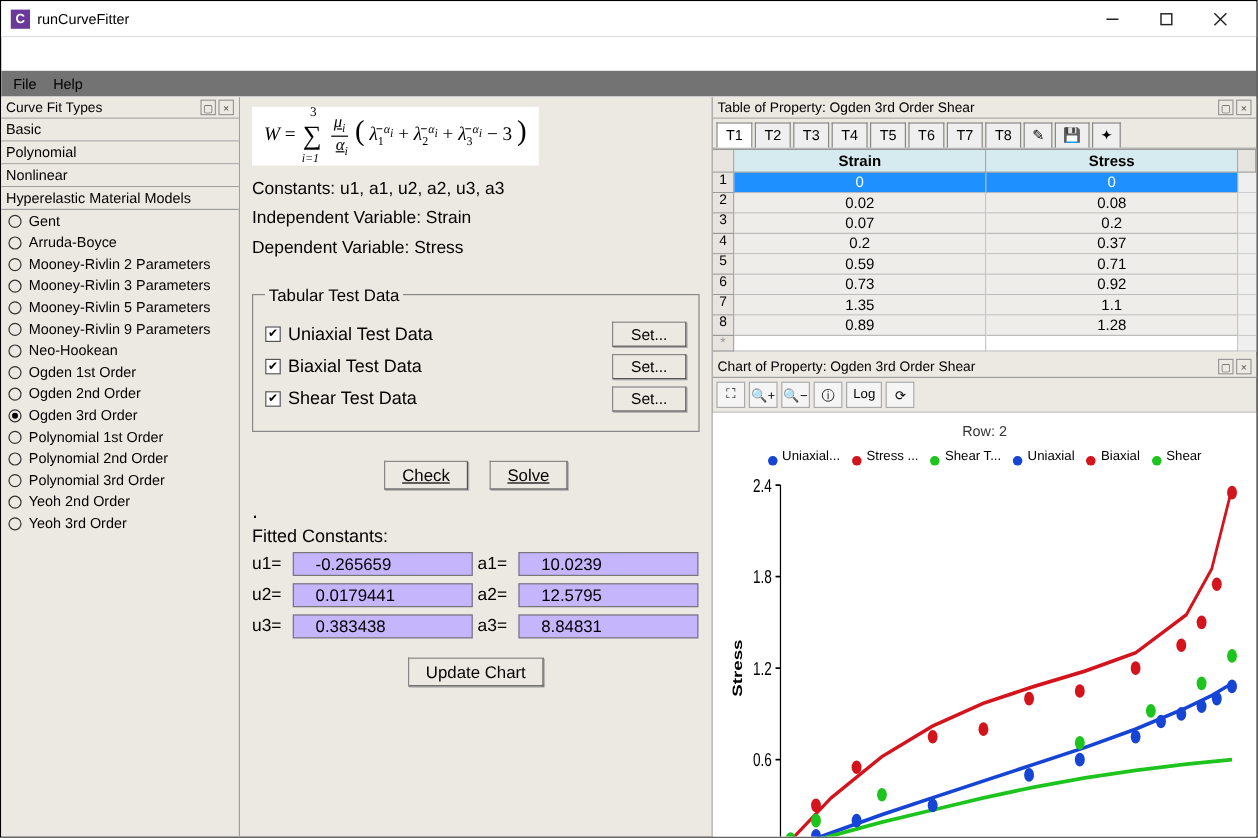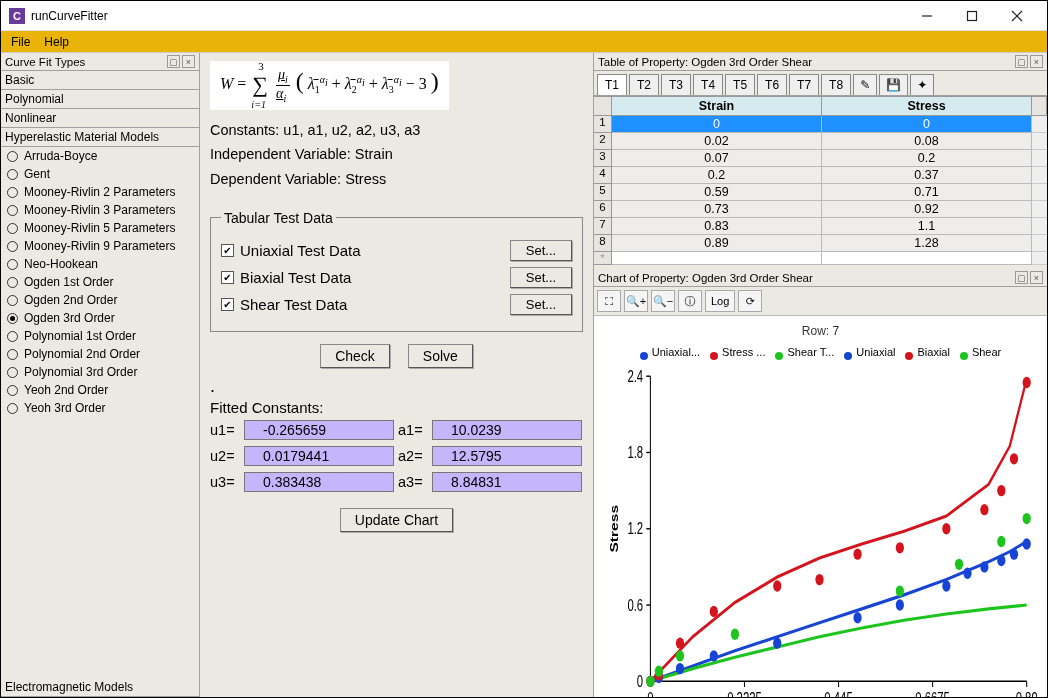--- a/index.html
+++ b/index.html
@@ -7,21 +7,21 @@
 
   
   .titlebar { height: 30px; background: #fff; display: flex; align-items: center; padding: 0 8px; border-bottom: 1px solid #e0e0e0; }
   .app-icon { width: 16px; height: 16px; background: #6a3a9a; color: #fff; font-weight: bold; font-size: 11px; display: flex; align-items: center; justify-content: center; margin-right: 6px; }
   .titlebar .title { flex: 1; font-size: 12px; }
   .win-btns { display: flex; gap: 0; }
   .win-btn { width: 45px; height: 28px; display: flex; align-items: center; justify-content: center; font-size: 14px; }
   .win-btn svg { stroke: #222; fill: none; }
 
   
-  .menubar { height: 22px; display: flex; align-items: center; padding: 0 4px; gap: 2px; background: #eab308; border-bottom: 1px solid #ccc; }
+  .menubar { height: 22px; display: flex; align-items: center; padding: 0 4px; gap: 2px; background: #737373; border-bottom: 1px solid #ccc; margin-top: 28px; }
   .menubar .item { padding: 2px 6px; font-size: 12px; }
 
   
   .workspace { display: flex; height: calc(698px - 30px - 22px - 2px); }
 
   
   .sidebar { width: 199px; border-right: 1px solid #a0a0a0; background: #ece9e2; display: flex; flex-direction: column; }
   .panel-header { height: 18px; display: flex; align-items: center; padding: 0 4px; border-bottom: 1px solid #a0a0a0; background: #ece9e2; font-size: 11.5px; }
   .panel-header .ph-title { flex: 1; }
   .panel-header .ph-icons { display: flex; gap: 2px; }
@@ -31,34 +31,34 @@
   .acc-hdr { border-bottom: 1px solid #a0a0a0; background: #ece9e2; padding: 2px 4px; font-size: 12px; }
   .acc-hdr.bottom { margin-top: auto; }
   .tree { flex: 1; overflow: auto; }
   .tree-item { display: flex; align-items: center; padding: 2px 6px; gap: 6px; font-size: 12px; }
   .radio { width: 11px; height: 11px; border: 1px solid #333; border-radius: 50%; display: flex; align-items: center; justify-content: center; }
   .radio.sel::after { content: ""; width: 5px; height: 5px; background: #000; border-radius: 50%; }
 
   
   .center { flex: 1; background: #ece9e2; border-right: 1px solid #a0a0a0; padding: 8px 10px; position: relative; overflow: hidden; }
   .formula { background: #fff; padding: 6px 10px; display: inline-block; font-family: "Cambria Math", serif; font-size: 16px; }
-  .formula .frac { display: inline-flex; flex-direction: column; align-items: flex-start; vertical-align: middle; font-size: 14px; margin: 0 2px; text-decoration: underline; }
+  .formula .frac { display: inline-flex; flex-direction: column; align-items: flex-end; vertical-align: middle; font-size: 14px; margin: 0 2px; text-decoration: underline; }
   .formula .frac .n { border-bottom: 1px solid #000; padding: 0 2px; }
   .formula sub, .formula sup { font-size: 10px; }
   .meta { font-size: 14.5px; margin-top: 8px; line-height: 1.7; }
 
   fieldset.ttd { border: 1px solid #888; margin-top: 18px; padding: 8px 10px 10px 10px; }
   fieldset.ttd legend { font-size: 14px; padding: 0 3px; }
   .ttd-row { display: flex; align-items: center; gap: 14px; margin: 6px 0; }
   .ttd-row label { font-size: 15px; flex: 1; display: flex; align-items: center; gap: 6px; }
   .cb { width: 13px; height: 13px; border: 1px solid #555; display: inline-flex; align-items: center; justify-content: center; font-size: 10px; background: #fff; }
   .btn { background: #ece9e2; border: 1px solid #888; border-right-color: #555; border-bottom-color: #555; padding: 3px 14px; font-size: 14px; box-shadow: 1px 1px 0 #aaa; }
   .btn.sm { padding: 2px 14px; font-size: 13px; width: 62px; text-align: center; }
 
-  .btn-row { display: flex; gap: 18px; justify-content: center; margin-top: 12px; }
+  .btn-row { display: flex; gap: 18px; justify-content: center; margin-top: 24px; text-decoration: underline; }
   .dot { margin-top: 8px; font-size: 18px; }
   .fc-title { font-size: 15px; margin-top: 2px; }
   .fc-grid { display: grid; grid-template-columns: 30px 150px 30px 150px; gap: 6px 4px; margin-top: 4px; align-items: center; font-size: 14.5px; }
   .fc-grid input { font-size: 14px; padding: 1px 18px; border: 1px solid #777; background: #c4b5fd; width: 100%; }
   .upd-row { display: flex; justify-content: center; margin-top: 16px; }
 
   
   .right { width: 453px; display: flex; flex-direction: column; background: #ece9e2; }
   .tabstrip { display: flex; padding: 3px 3px 0 3px; gap: 2px; background: #ece9e2; border-bottom: 1px solid #a0a0a0; align-items: flex-end; }
   .tab { border: 1px solid #888; border-bottom: none; padding: 3px 7px; font-size: 12px; background: #efefef; }
@@ -127,25 +127,25 @@
       </span>
     </div>
     <div class="accordion">
       <div class="acc-hdr">Basic</div>
       <div class="acc-hdr">Polynomial</div>
       <div class="acc-hdr">Nonlinear</div>
       <div class="acc-hdr">Hyperelastic Material Models</div>
       <div class="tree" id="tree">
           <div class="tree-item">
             <span class="radio "></span>
+            <span>Gent</span>
+          </div>
+          <div class="tree-item">
+            <span class="radio "></span>
             <span>Arruda-Boyce</span>
-          </div>
-          <div class="tree-item">
-            <span class="radio "></span>
-            <span>Gent</span>
           </div>
           <div class="tree-item">
             <span class="radio "></span>
             <span>Mooney-Rivlin 2 Parameters</span>
           </div>
           <div class="tree-item">
             <span class="radio "></span>
             <span>Mooney-Rivlin 3 Parameters</span>
           </div>
           <div class="tree-item">
@@ -333,21 +333,21 @@
             <div class="scroll-gutter"></div>
           </div>
           <div class="gr-row">
             <div class="rn">6</div>
             <div class="cell">0.73</div>
             <div class="cell">0.92</div>
             <div class="scroll-gutter"></div>
           </div>
           <div class="gr-row">
             <div class="rn">7</div>
-            <div class="cell">0.83</div>
+            <div class="cell">1.35</div>
             <div class="cell">1.1</div>
             <div class="scroll-gutter"></div>
           </div>
           <div class="gr-row">
             <div class="rn">8</div>
             <div class="cell">0.89</div>
             <div class="cell">1.28</div>
             <div class="scroll-gutter"></div>
           </div>
           <div class="gr-row blank">
@@ -368,21 +368,21 @@
     </div>
     <div class="chart-toolbar">
       <div class="tool">⛶</div>
       <div class="tool">🔍+</div>
       <div class="tool">🔍−</div>
       <div class="tool">ⓘ</div>
       <div class="tool" style="width:auto;padding:0 5px">Log</div>
       <div class="tool">⟳</div>
     </div>
     <div class="chart-area">
-      <div class="chart-title">Row: 7</div>
+      <div class="chart-title">Row: 2</div>
       <div class="legend" id="legend">
           <span class="li">
             <span class="dot" style="background:#1644d4"></span>
             <span>Uniaxial...</span>
           </span>
           <span class="li">
             <span class="dot" style="background:#d4141c"></span>
             <span>Stress ...</span>
           </span>
           <span class="li">

